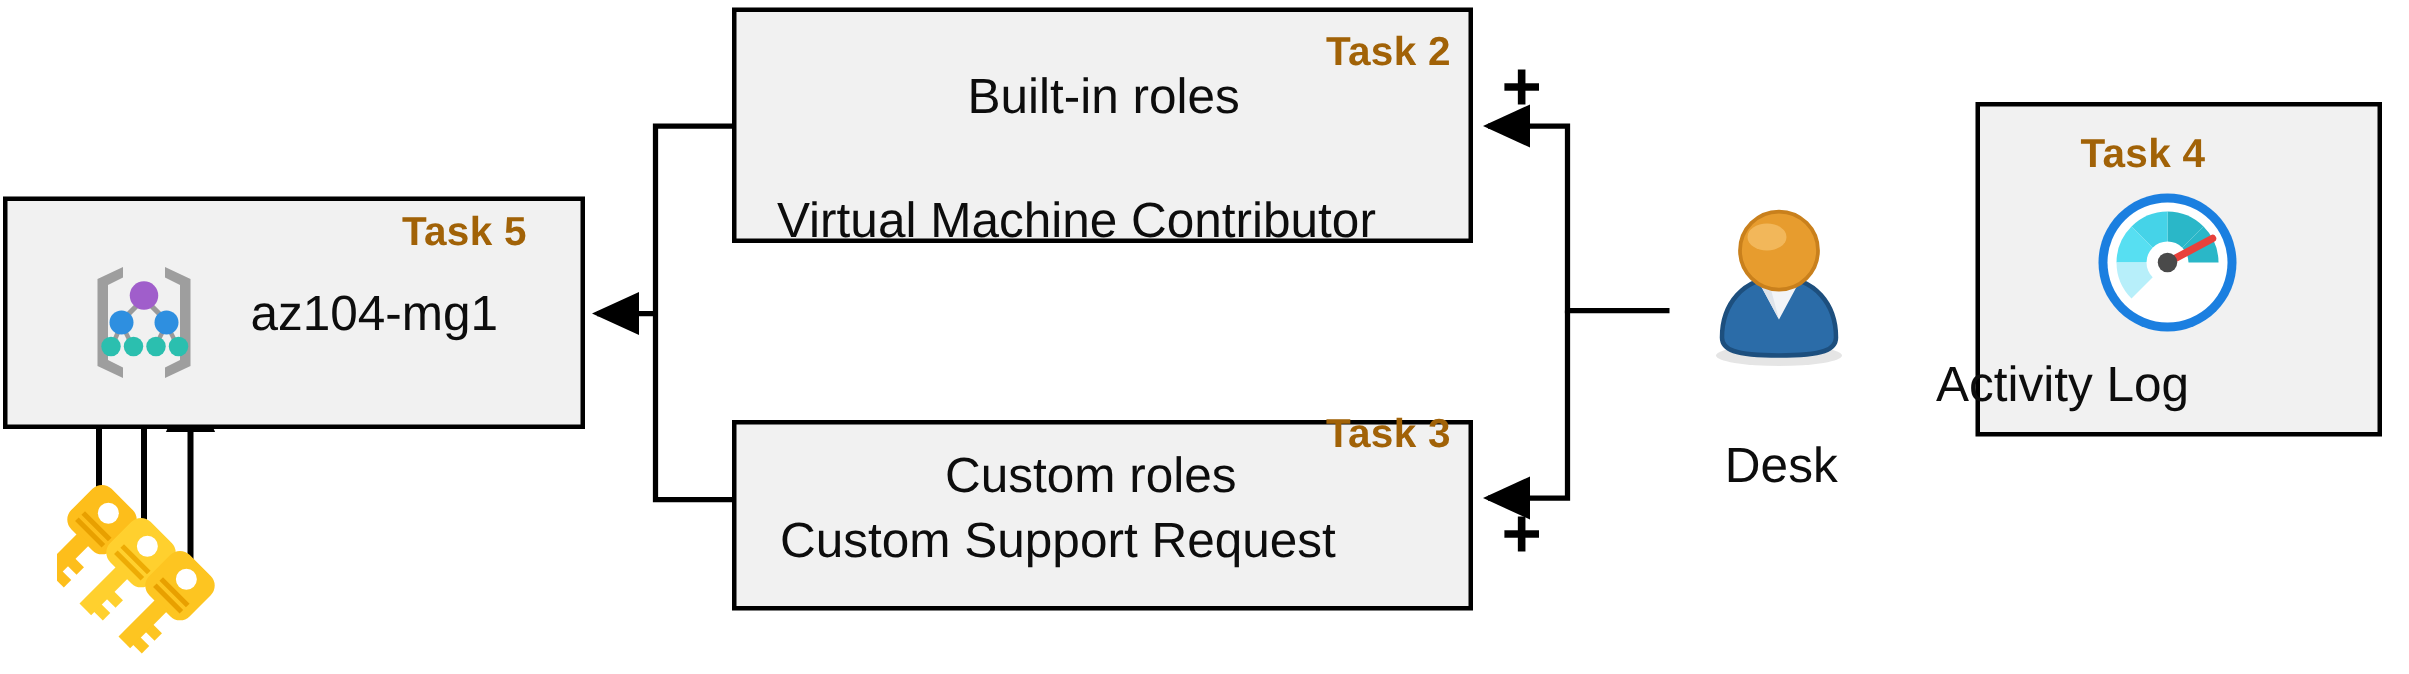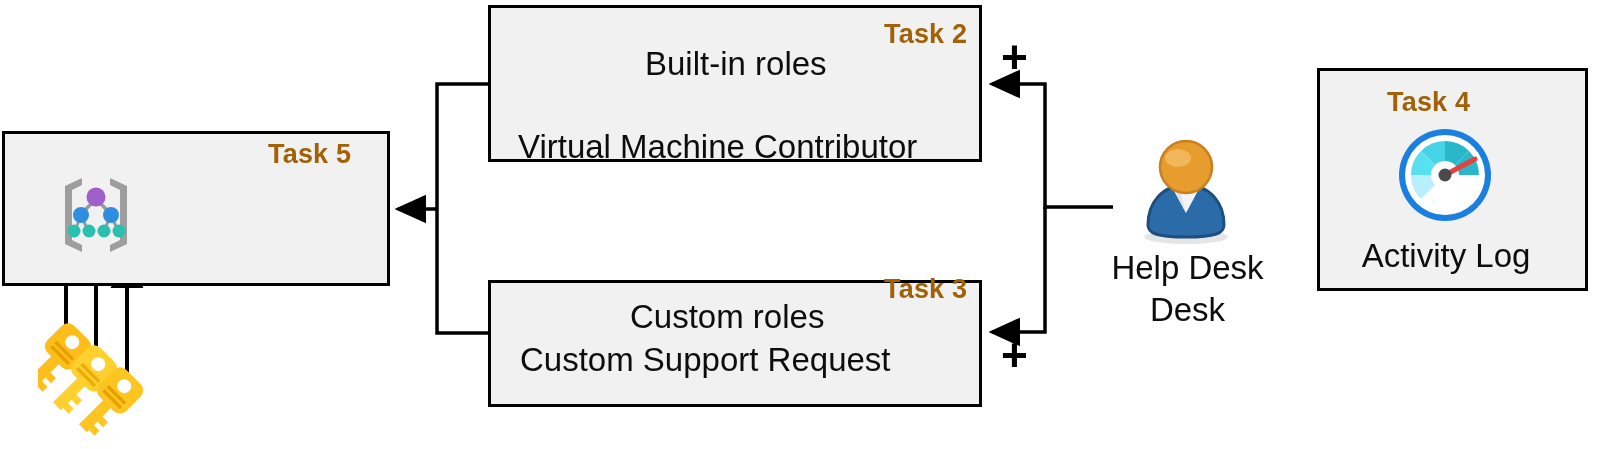--- a/index.html
+++ b/index.html
@@ -57,20 +57,21 @@
     <line x1="59" y1="44" x2="66" y2="58" stroke="#9a9a9a" stroke-width="3"></line>
     <circle cx="44" cy="25" r="9.5" fill="#a05ecb"></circle>
     <circle cx="29" cy="43" r="8" fill="#2e8fe0"></circle>
     <circle cx="59" cy="43" r="8" fill="#2e8fe0"></circle>
     <circle cx="22" cy="59" r="6.5" fill="#2bbfaf"></circle>
     <circle cx="37" cy="59" r="6.5" fill="#2bbfaf"></circle>
     <circle cx="52" cy="59" r="6.5" fill="#2bbfaf"></circle>
     <circle cx="67" cy="59" r="6.5" fill="#2bbfaf"></circle>
   </svg>
 
+  <div class="body-text" style="left:167px;top:190px;">az104-mg1</div>
 
   <div class="task-box" style="left:488px;top:5px;width:494px;height:157px;"></div>
   <div class="task-label" style="left:884px;top:19px;">Task 2</div>
   <div class="body-text" style="left:645px;top:45px;">Built-in roles</div>
   <div class="body-text" style="left:518px;top:88px;margin-top:40px;">Virtual Machine Contributor</div>
 
   <div class="task-box" style="left:488px;top:280px;width:494px;height:127px;"></div>
   <div class="task-label" style="left:884px;top:274px;">Task 3</div>
   <div class="body-text" style="left:630px;top:298px;">Custom roles</div>
   <div class="body-text" style="left:520px;top:341px;">Custom Support Request</div>
@@ -81,40 +82,39 @@
   <svg style="position:absolute;left:1126px;top:137px;width:120px;height:110px;" viewBox="0 0 120 110">
     <ellipse cx="60" cy="100" rx="42" ry="7" fill="#000000" opacity="0.10"></ellipse>
     <path d="M60 48 C36 48 22 66 22 88 C22 96 30 100 60 100 C90 100 98 96 98 88 C98 66 84 48 60 48 Z" fill="#2b6ca8"></path>
     <path d="M60 48 C36 48 22 66 22 88 C22 96 30 100 60 100 C90 100 98 96 98 88 C98 66 84 48 60 48 Z" fill="none" stroke="#1d4f7e" stroke-width="3"></path>
     <path d="M46 50 L60 76 L74 50 L68 46 L60 56 L52 46 Z" fill="#f2f4f7"></path>
     <path d="M46 50 L60 76 L52 46 Z" fill="#dfe4ea"></path>
     <circle cx="60" cy="30" r="26" fill="#e79c2e"></circle>
     <circle cx="60" cy="30" r="26" fill="none" stroke="#c9801c" stroke-width="2.5"></circle>
     <ellipse cx="52" cy="21" rx="13" ry="9" fill="#f6c06a" opacity="0.75"></ellipse>
   </svg>
-  <div class="cap-text" style="left:1090px;top:250px;width:195px;">Help Desk</div>
   <div class="cap-text" style="left:1090px;top:292px;width:195px;">Desk</div>
 
   <div class="task-box" style="left:1317px;top:68px;width:271px;height:223px;"></div>
   <div class="task-label" style="left:1387px;top:87px;">Task 4</div>
 
   <svg style="position:absolute;left:1395px;top:125px;width:100px;height:100px;" viewBox="0 0 100 100">
     <circle cx="50" cy="50" r="46" fill="#1b7fe0"></circle>
     <circle cx="50" cy="50" r="40" fill="#ffffff"></circle>
     <path d="M50 50 L50 16 A34 34 0 0 1 74 26 Z" fill="#2ab7c8"></path>
     <path d="M50 50 L74 26 A34 34 0 0 1 84 50 Z" fill="#2ab7c8"></path>
     <path d="M50 50 L26 26 A34 34 0 0 1 50 16 Z" fill="#45d3e8"></path>
     <path d="M50 50 L16 50 A34 34 0 0 1 26 26 Z" fill="#57dff2"></path>
     <path d="M50 50 L16 50 A34 34 0 0 0 26 74 Z" fill="#b7effa"></path>
     <circle cx="50" cy="50" r="14" fill="#ffffff"></circle>
     <line x1="50" y1="50" x2="80" y2="34" stroke="#e8413b" stroke-width="5" stroke-linecap="round"></line>
     <circle cx="50" cy="50" r="6.5" fill="#4a4a4a"></circle>
   </svg>
 
-  <div class="cap-text" style="left:1318px;top:238px;width:256px;">Activity Log</div>
+  <div class="cap-text" style="left:1247px;top:238px;width:256px;">Activity Log</div>
 
   <svg style="position:absolute;left:38px;top:315px;width:110px;height:134px;" viewBox="0 0 110 134">
     <g transform="translate(0,0) rotate(45 30 30)">
       <rect x="12" y="12" width="38" height="38" rx="9" fill="#fdbe1b"></rect>
       <rect x="26" y="48" width="11" height="36" fill="#fdbe1b"></rect>
       <rect x="36" y="62" width="9" height="7" fill="#fdbe1b"></rect>
       <rect x="36" y="74" width="9" height="7" fill="#fdbe1b"></rect>
       <circle cx="31" cy="25" r="7" fill="#ffffff"></circle>
       <rect x="19" y="35" width="25" height="3.4" fill="#e8a000"></rect>
       <rect x="19" y="41" width="25" height="3.4" fill="#e8a000"></rect>

